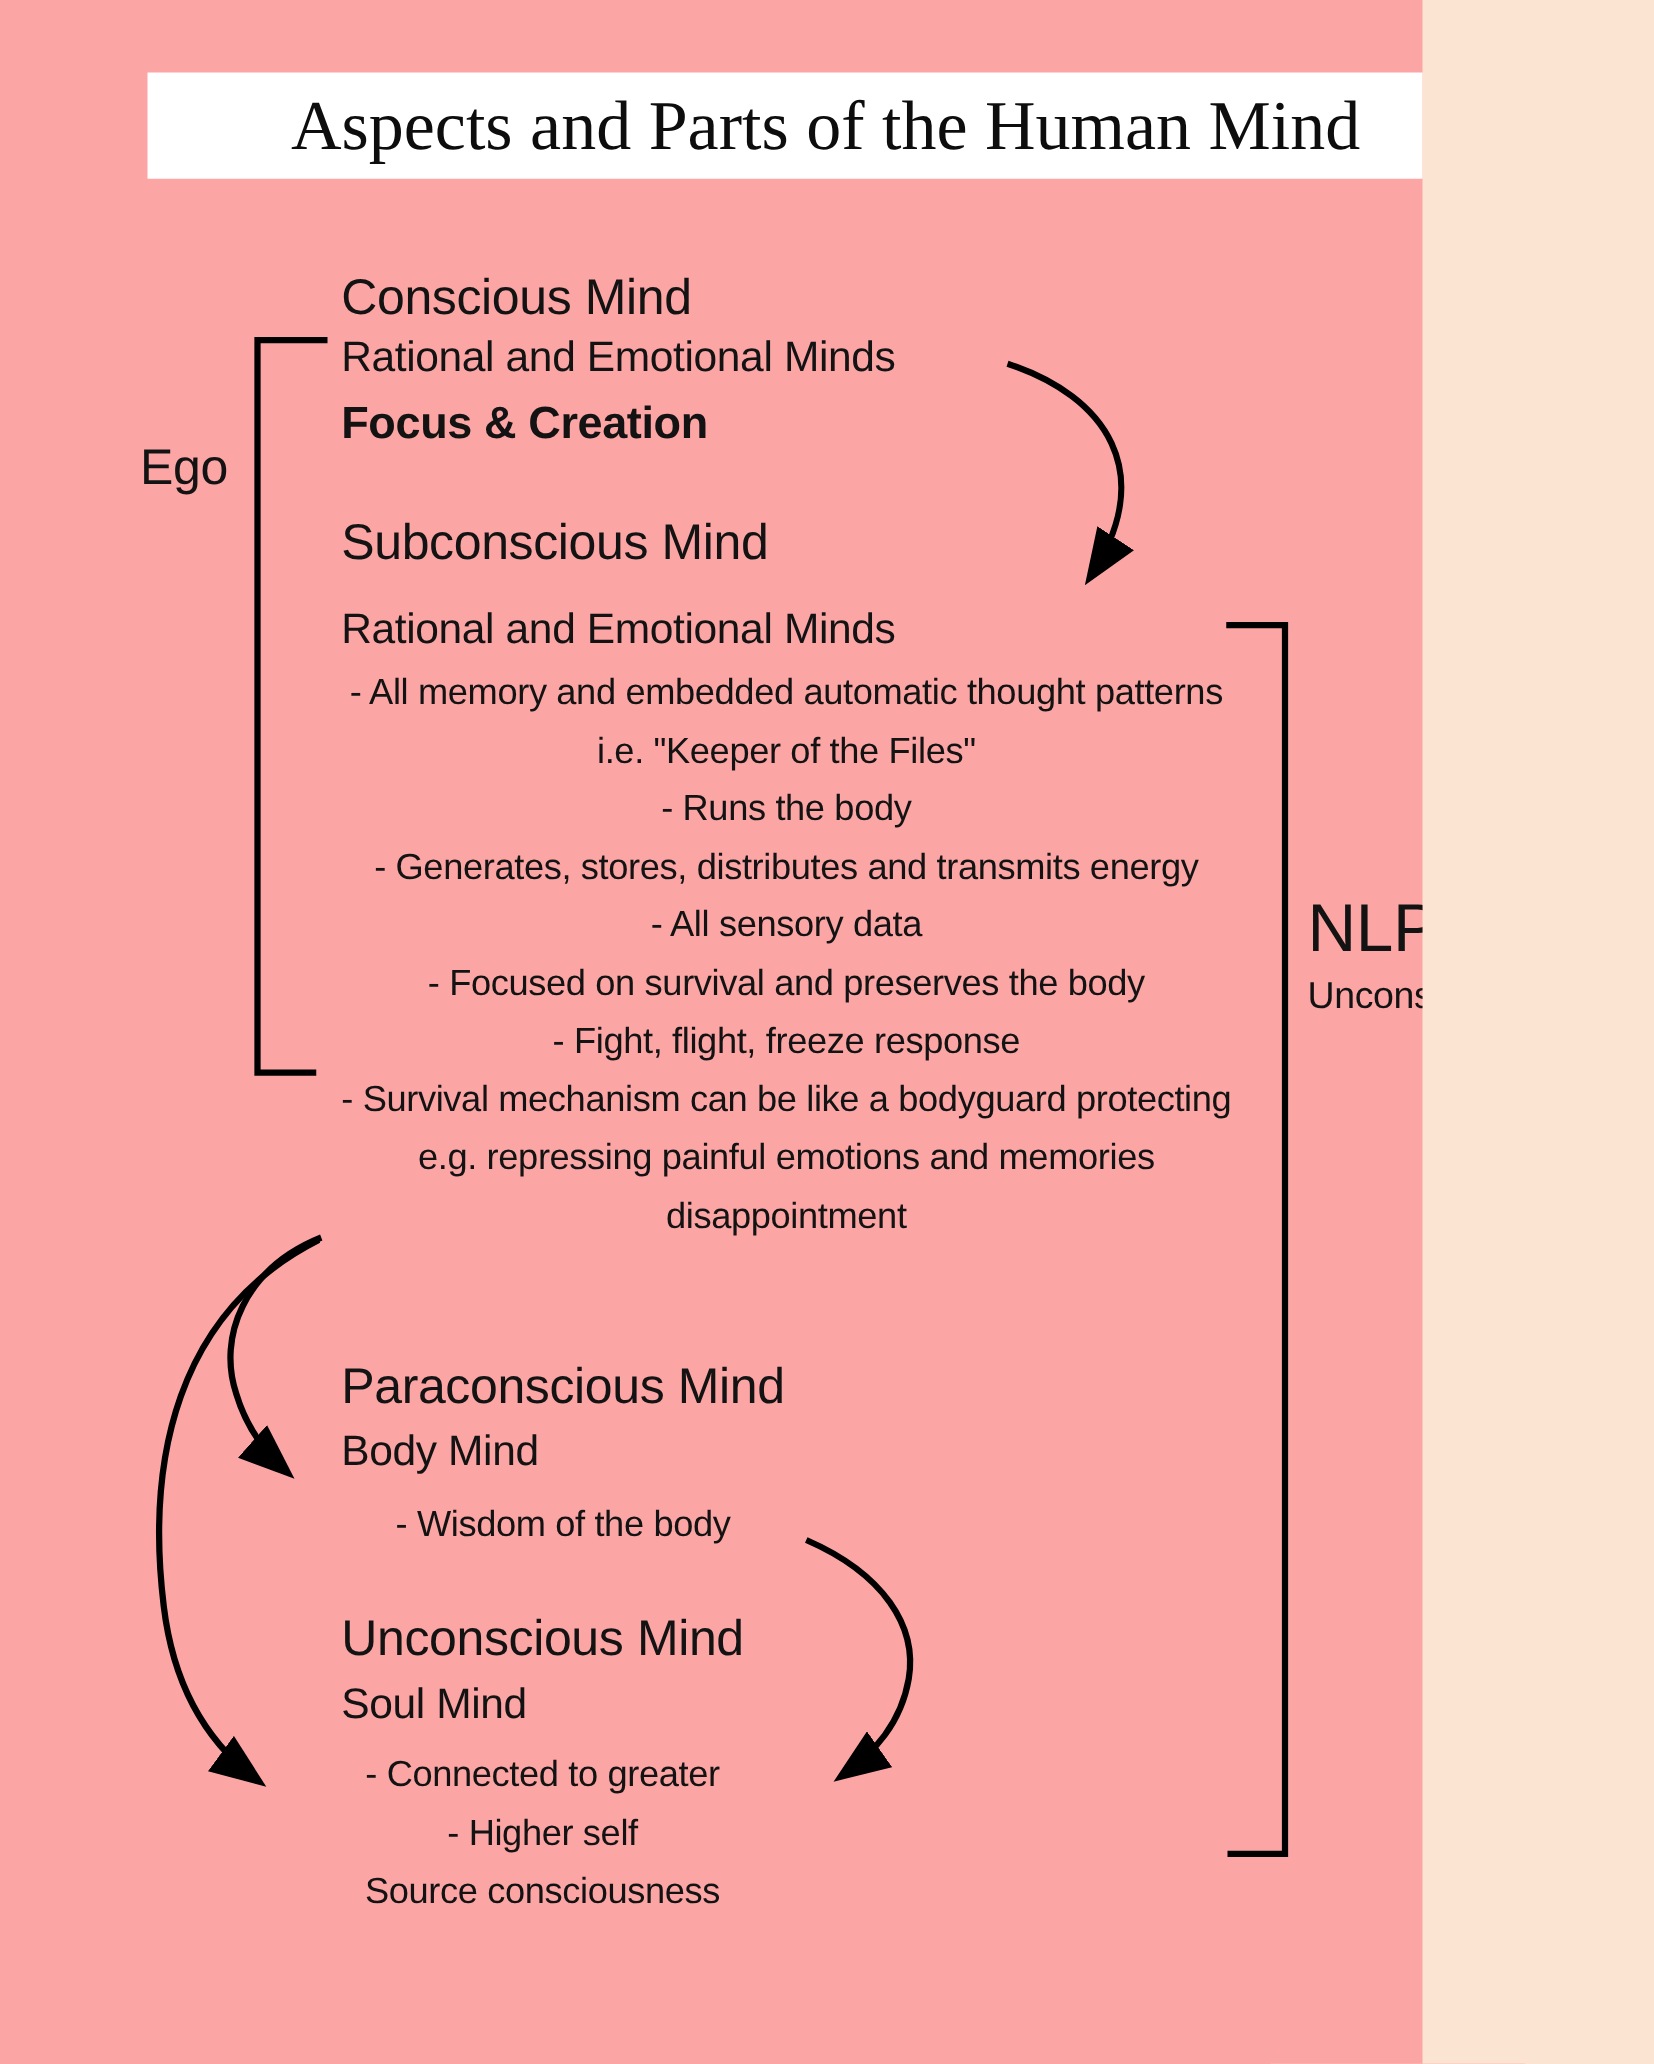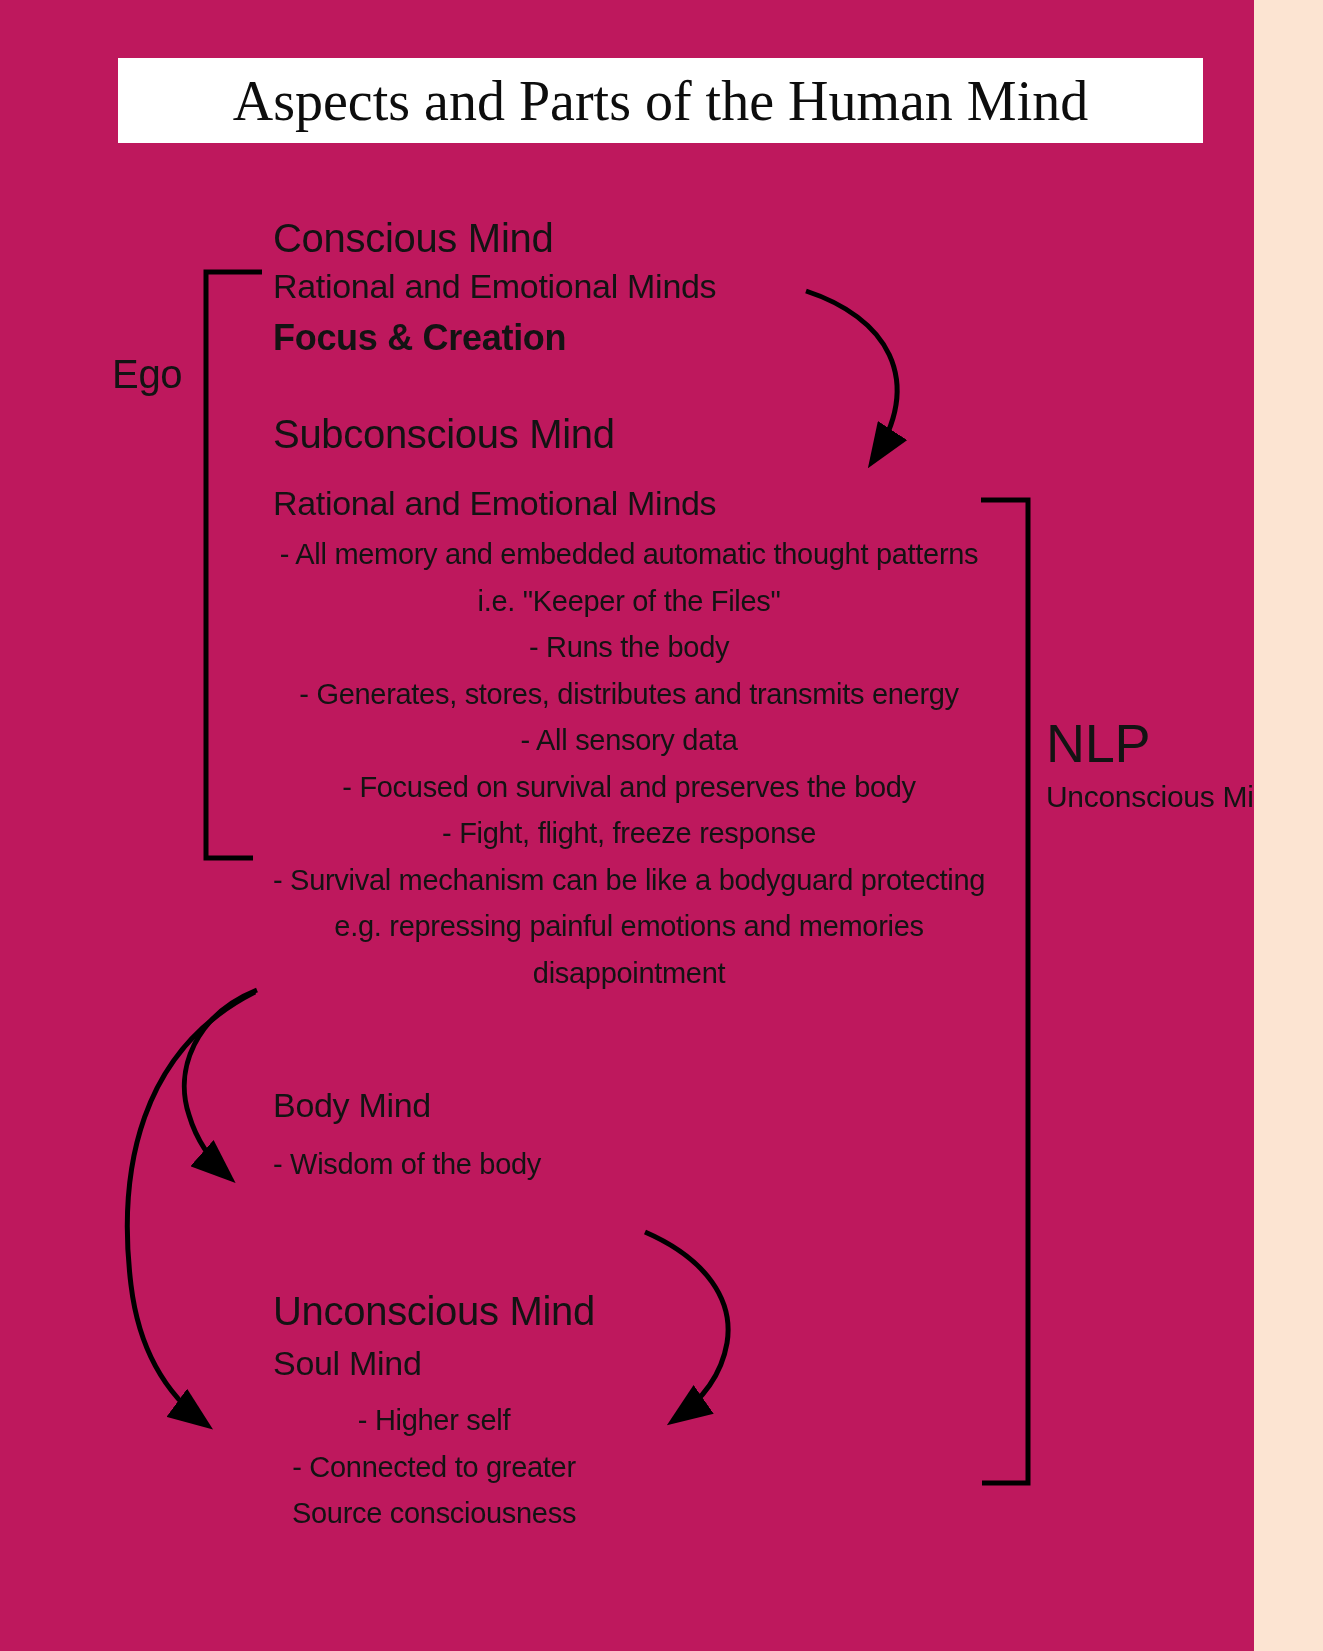--- a/index.html
+++ b/index.html
@@ -2,23 +2,23 @@
 <html><head>
 <meta charset="utf-8">
 <style>
   html,body{margin:0;padding:0;}
   body{
     font-family:"Liberation Sans", sans-serif;
     background:#fce4d2;
   }
   #canvas{
     position:relative;
-    width:1254px;
+    width:1138px;
     height:1651px;
-    background:#be185d;
+    background:#fca5a5;
     overflow:hidden;
     color:#131313;
   }
   .title-bar{
     position:absolute;
     left:118px; top:58px;
     width:1085px; height:85px;
     background:#ffffff;
     display:flex;
     align-items:center;
@@ -124,32 +124,33 @@
       <div class="bullet-line">- Survival mechanism can be like a bodyguard protecting</div>
       <div class="bullet-line">e.g. repressing painful emotions and memories</div>
       <div class="bullet-line">disappointment</div>
     </div>
   </div>
 
   <div class="side-label" id="nlp-label">NLP</div>
   <div id="nlp-sublabel">Unconscious Mind</div>
 
   <div class="section" id="paraconscious">
+    <div class="sec-heading">Paraconscious Mind</div>
     <div class="sec-subheading">Body Mind</div>
     <div class="bullets">
       <div class="bullet-line">- Wisdom of the body</div>
     </div>
   </div>
 
   <div class="section" id="unconscious">
     <div class="sec-heading">Unconscious Mind</div>
     <div class="sec-subheading">Soul Mind</div>
     <div class="bullets">
+      <div class="bullet-line">- Connected to greater</div>
       <div class="bullet-line">- Higher self</div>
-      <div class="bullet-line">- Connected to greater</div>
       <div class="bullet-line">Source consciousness</div>
     </div>
   </div>
 
   <svg id="overlay" width="1323" height="1651" viewBox="0 0 1323 1651">
     <defs>
       <marker id="ah" markerWidth="9" markerHeight="7" refX="7.5" refY="3.5" orient="auto" markerUnits="strokeWidth">
         <path d="M0,0 L9,3.5 L0,7 Z" fill="#000000"></path>
       </marker>
     </defs>

